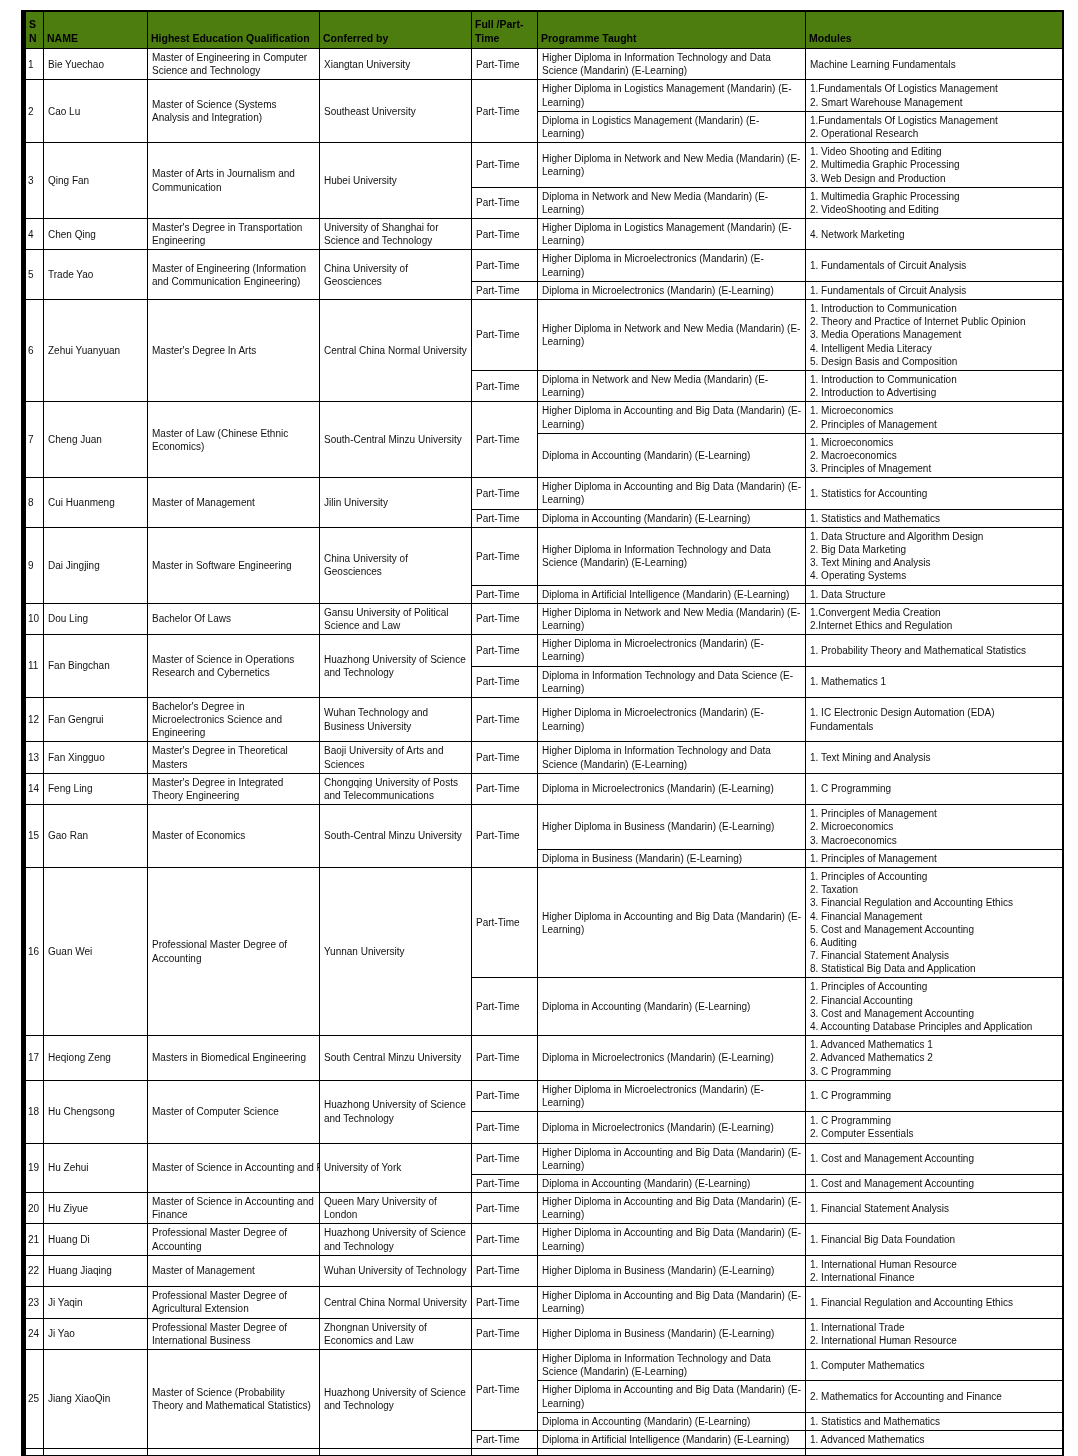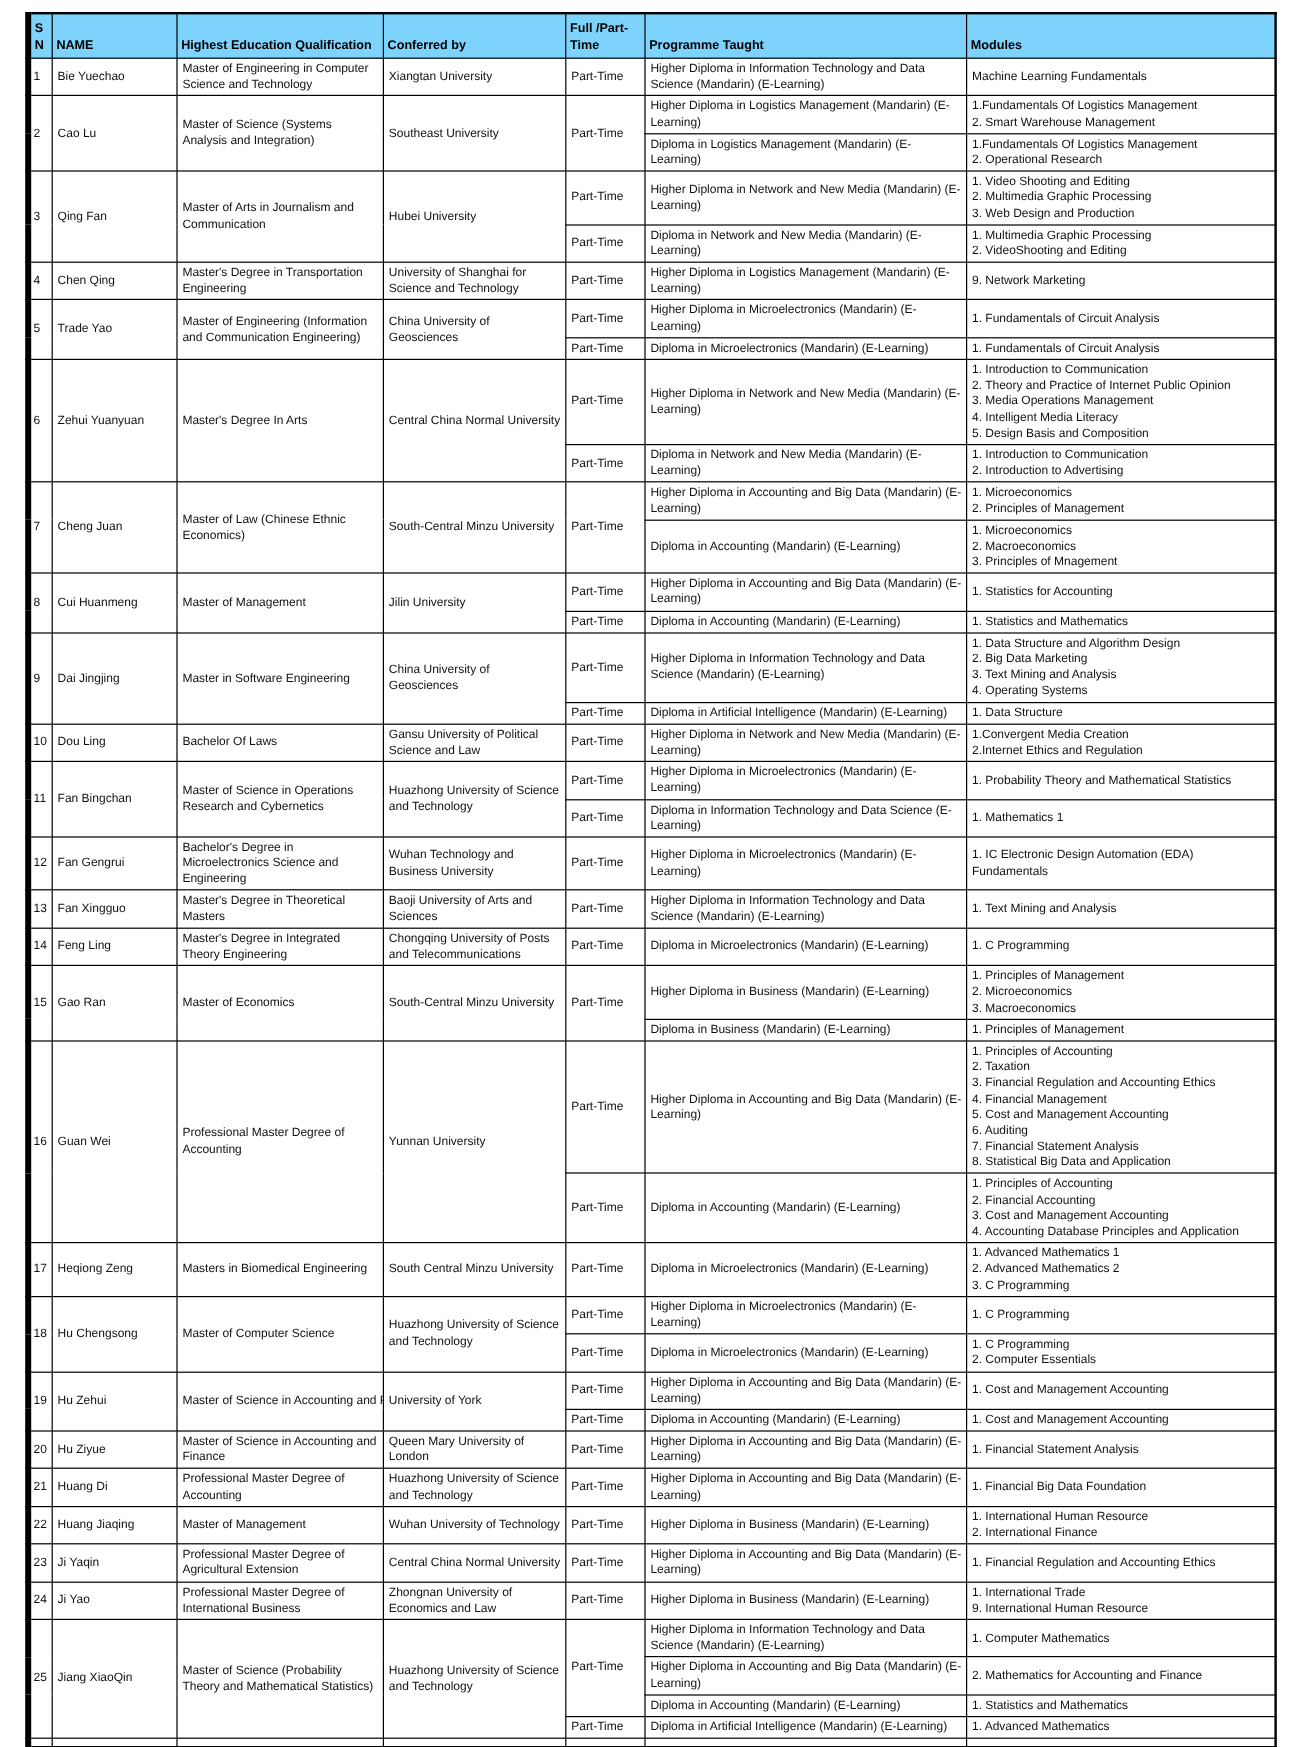--- a/index.html
+++ b/index.html
@@ -4,21 +4,21 @@
 <style>
   html,body{margin:0;padding:0;background:#fff;}
   .page{position:relative;width:1078px;height:1456px;background:#ffffff;overflow:hidden;
         font-family:"Liberation Sans",sans-serif;color:#111;}
   table.staff{border-collapse:collapse;table-layout:fixed;width:1039px;
               position:absolute;left:21px;top:10px;
               border:2px solid #000;border-left:5px solid #000;}
   td,th{border:1px solid #000;font-size:10px;line-height:1.32;vertical-align:middle;
         padding:2px 4px;word-wrap:break-word;color:#111;}
   th{font-size:10.5px;font-weight:bold;text-align:left;vertical-align:bottom;
-     height:32px;padding:2px 3px;background:#7dd3fc;color:#000;}
+     height:32px;padding:2px 3px;background:#4d7c0f;color:#000;}
   td.sn{padding:2px 1px 2px 2px;}
   td.modules{white-space:pre-line;}
   td.clip{white-space:nowrap;overflow:hidden;}
   tr.sliver td{height:6px;padding:0;border-bottom:none;}
 </style>
 </head>
 <body>
 
 <div class="page">
   <table class="staff">
@@ -84,21 +84,21 @@
           <td class="modules">1. Multimedia Graphic Processing
 2. VideoShooting and Editing</td>
         </tr>
         <tr>
           <td class="sn">4</td>
           <td class="name">Chen Qing</td>
           <td class="qual">Master's Degree in Transportation Engineering</td>
           <td class="conferred">University of Shanghai for Science and Technology</td>
           <td class="ft">Part-Time</td>
           <td class="programme">Higher Diploma in Logistics Management (Mandarin) (E-Learning)</td>
-          <td class="modules">9. Network Marketing</td>
+          <td class="modules">4. Network Marketing</td>
         </tr>
         <tr>
           <td rowspan="2" class="sn">5</td>
           <td rowspan="2" class="name">Trade Yao</td>
           <td rowspan="2" class="qual">Master of Engineering (Information and Communication Engineering)</td>
           <td rowspan="2" class="conferred">China University of Geosciences</td>
           <td class="ft">Part-Time</td>
           <td class="programme">Higher Diploma in Microelectronics (Mandarin) (E-Learning)</td>
           <td class="modules">1. Fundamentals of Circuit Analysis</td>
         </tr>
@@ -341,21 +341,21 @@
           <td class="modules">1. Financial Regulation and Accounting Ethics</td>
         </tr>
         <tr>
           <td class="sn">24</td>
           <td class="name">Ji Yao</td>
           <td class="qual">Professional Master Degree of International Business</td>
           <td class="conferred">Zhongnan University of Economics and Law</td>
           <td class="ft">Part-Time</td>
           <td class="programme">Higher Diploma in Business (Mandarin) (E-Learning)</td>
           <td class="modules">1. International Trade
-9. International Human Resource</td>
+2. International Human Resource</td>
         </tr>
         <tr>
           <td rowspan="4" class="sn">25</td>
           <td rowspan="4" class="name">Jiang XiaoQin</td>
           <td rowspan="4" class="qual">Master of Science (Probability Theory and Mathematical Statistics)</td>
           <td rowspan="4" class="conferred">Huazhong University of Science and Technology</td>
           <td rowspan="3" class="ft">Part-Time</td>
           <td class="programme">Higher Diploma in Information Technology and Data Science (Mandarin) (E-Learning)</td>
           <td class="modules">1. Computer Mathematics</td>
         </tr>

